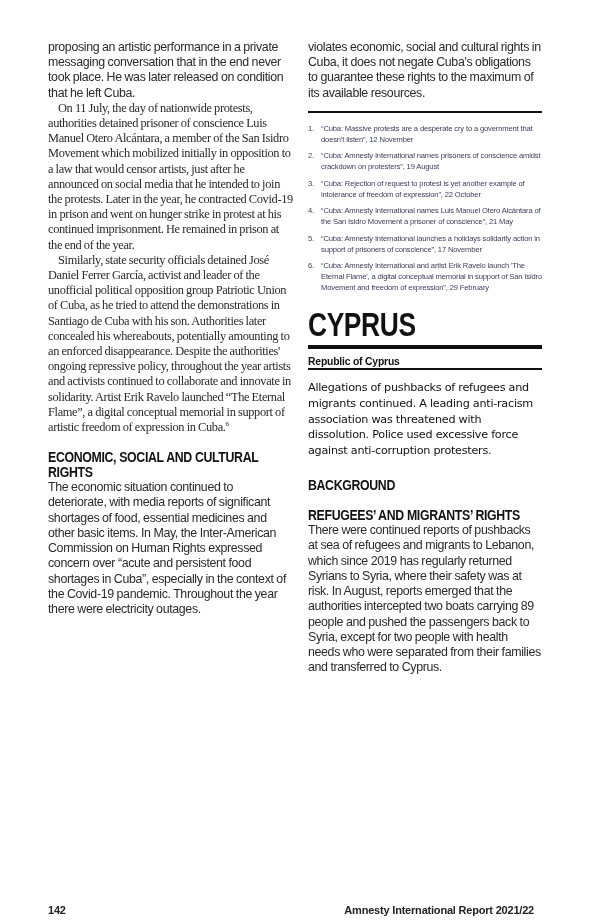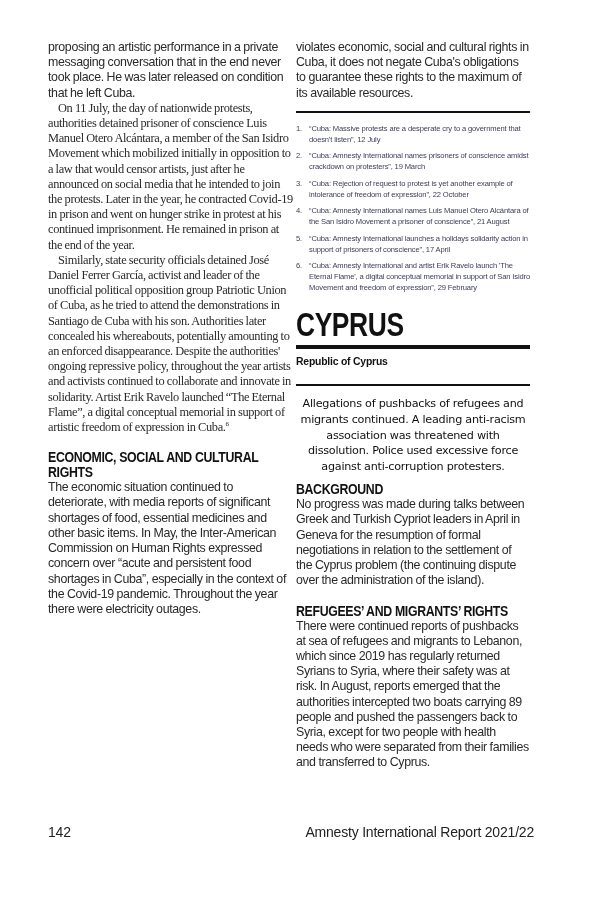--- a/index.html
+++ b/index.html
@@ -1,43 +1,43 @@
 <!DOCTYPE html>
 <html><head>
 <meta charset="utf-8">
 <style>
   html, body { margin: 0; padding: 0; background: #ffffff; }
   body { width: 600px; height: 921px; position: relative; overflow: hidden;
          font-family: "Liberation Sans Narrow", "Liberation Sans", sans-serif; color: #2a2a2a; }
   .col { position: absolute; top: 40px; width: 246px; }
   .col-left { left: 48px; }
-  .col-right { left: 296px; width: 234px; }
+  .col-right { left: 308px; width: 234px; }
   .para { margin: 0; font-size: 12.4px; line-height: 15.2px; letter-spacing: -0.35px; word-spacing: -0.3px; }
   .para.indent { text-indent: 10px; font-family: Liberation Serif, serif; }
   .heading { margin: 0; font-family: "Liberation Sans", sans-serif; font-weight: bold;
              font-size: 14.5px; line-height: 15px; color: #111; letter-spacing: -0.4px;
              transform: scaleX(0.85); transform-origin: left; width: 118%; }
   .sup { font-size: 7px; vertical-align: super; line-height: 0; }
   .rule-fn { height: 2px; background: #111; margin: 10px 0 10px 0; }
   ol.footnotes { list-style: none; margin: 0; padding: 0; }
   ol.footnotes li { display: flex; font-size: 7.6px; line-height: 11px; color: #3c3c5a;
                     margin-bottom: 5.5px; letter-spacing: -0.15px; }
   ol.footnotes li .num { width: 13px; flex: none; }
   .country { font-family: "Liberation Sans", sans-serif; font-weight: bold; font-size: 33px;
              line-height: 36px; color: #111; margin: 14px 0 0 0; letter-spacing: -0.5px;
              transform: scaleX(0.8); transform-origin: left; }
   .rule-thick { height: 4px; background: #111; margin-top: 2px; }
   .rule-thin { height: 2px; background: #111; }
-  .infobox { padding: 6px 0 16px 0; font-size: 10.4px; line-height: 13px; letter-spacing: -0.2px; }
+  .infobox { padding: 6px 0 0 0; font-size: 10.4px; line-height: 13px; letter-spacing: -0.2px; }
   .infobox .state { font-weight: bold; color: #111; }
   .infobox b { color: #111; }
-  .summary { margin: 10px 0 8px 0; font-family: "DejaVu Sans", sans-serif; font-size: 11.2px;
-             line-height: 15.6px; color: #111; letter-spacing: -0.25px; text-align: center; }
+  .summary { margin: 10px 0 20px 0; font-family: "DejaVu Sans", sans-serif; font-size: 11.2px;
+             line-height: 15.6px; color: #111; letter-spacing: -0.25px; }
   .gap { height: 15px; }
-  .footer { position: absolute; top: 824px; font-size: 14px; color: #222; letter-spacing: -0.2px; }
+  .footer { position: absolute; top: 904px; font-size: 11px; color: #222; letter-spacing: -0.2px; font-weight: bold; }
   .footer-left { left: 48px; }
   .footer-right { right: 66px; margin-left: 32px; }
 </style>
 </head>
 <body>
 
 <div class="col col-left">
   <p class="para">proposing an artistic performance in a private messaging conversation that in the end never took place. He was later released on condition that he left Cuba.</p>
   <p class="para indent">On 11 July, the day of nationwide protests, authorities detained prisoner of conscience Luis Manuel Otero Alcántara, a member of the San Isidro Movement which mobilized initially in opposition to a law that would censor artists, just after he announced on social media that he intended to join the protests. Later in the year, he contracted Covid-19 in prison and went on hunger strike in protest at his continued imprisonment. He remained in prison at the end of the year.</p>
   <p class="para indent"><span>Similarly, state security officials detained José Daniel Ferrer García, activist and leader of the unofficial political opposition group Patriotic Union of Cuba, as he tried to attend the demonstrations in Santiago de Cuba with his son. Authorities later concealed his whereabouts, potentially amounting to an enforced disappearance. Despite the authorities' ongoing repressive policy, throughout the year artists and activists continued to collaborate and innovate in solidarity. Artist Erik Ravelo launched “The Eternal Flame”, a digital conceptual memorial in support of artistic freedom of expression in Cuba.</span><span class="sup">6</span></p>
@@ -45,54 +45,53 @@
   <h2 class="heading">ECONOMIC, SOCIAL AND CULTURAL RIGHTS</h2>
   <p class="para">The economic situation continued to deteriorate, with media reports of significant shortages of food, essential medicines and other basic items. In May, the Inter-American Commission on Human Rights expressed concern over “acute and persistent food shortages in Cuba”, especially in the context of the Covid-19 pandemic. Throughout the year there were electricity outages.</p>
 </div>
 
 <div class="col col-right">
   <p class="para">violates economic, social and cultural rights in Cuba, it does not negate Cuba's obligations to guarantee these rights to the maximum of its available resources.</p>
   <div class="rule-fn"></div>
   <ol class="footnotes">
     <li>
         <span class="num">1.</span>
-        <span>“Cuba: Massive protests are a desperate cry to a government that doesn't listen”, 12 July</span>
+        <span>“Cuba: Massive protests are a desperate cry to a government that doesn't listen”, 12 November</span>
       </li>
     <li>
         <span class="num">2.</span>
-        <span>“Cuba: Amnesty International names prisoners of conscience amidst crackdown on protesters”, 19 March</span>
+        <span>“Cuba: Amnesty International names prisoners of conscience amidst crackdown on protesters”, 19 August</span>
       </li>
     <li>
         <span class="num">3.</span>
         <span>“Cuba: Rejection of request to protest is yet another example of intolerance of freedom of expression”, 22 October</span>
       </li>
     <li>
         <span class="num">4.</span>
-        <span>“Cuba: Amnesty International names Luis Manuel Otero Alcántara of the San Isidro Movement a prisoner of conscience”, 21 August</span>
+        <span>“Cuba: Amnesty International names Luis Manuel Otero Alcántara of the San Isidro Movement a prisoner of conscience”, 21 May</span>
       </li>
     <li>
         <span class="num">5.</span>
-        <span>“Cuba: Amnesty International launches a holidays solidarity action in support of prisoners of conscience”, 17 April</span>
+        <span>“Cuba: Amnesty International launches a holidays solidarity action in support of prisoners of conscience”, 17 November</span>
       </li>
     <li>
         <span class="num">6.</span>
         <span>“Cuba: Amnesty International and artist Erik Ravelo launch 'The Eternal Flame', a digital conceptual memorial in support of San Isidro Movement and freedom of expression”, 29 February</span>
       </li>
   </ol>
 
   <h1 class="country">CYPRUS</h1>
   <div class="rule-thick"></div>
   <div class="infobox">
     <div class="state">Republic of Cyprus</div>
   </div>
   <div class="rule-thin"></div>
 
   <p class="summary">Allegations of pushbacks of refugees and migrants continued. A leading anti-racism association was threatened with dissolution. Police used excessive force against anti-corruption protesters.</p>
 
   <h2 class="heading">BACKGROUND</h2>
-  <p class="para">No progress was made during talks between Greek and Turkish Cypriot leaders in April in Geneva for the resumption of formal negotiations in relation to the settlement of the Cyprus problem (the continuing dispute over the administration of the island).</p>
   <div class="gap"></div>
   <h2 class="heading">REFUGEES’ AND MIGRANTS’ RIGHTS</h2>
   <p class="para">There were continued reports of pushbacks at sea of refugees and migrants to Lebanon, which since 2019 has regularly returned Syrians to Syria, where their safety was at risk. In August, reports emerged that the authorities intercepted two boats carrying 89 people and pushed the passengers back to Syria, except for two people with health needs who were separated from their families and transferred to Cyprus.</p>
 </div>
 
 <div class="footer footer-left">142</div>
 <div class="footer footer-right">Amnesty International Report 2021/22</div>
 
 </body></html>

